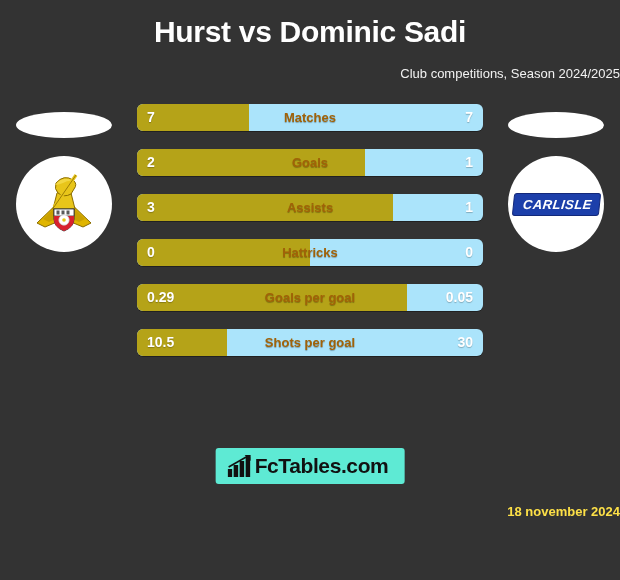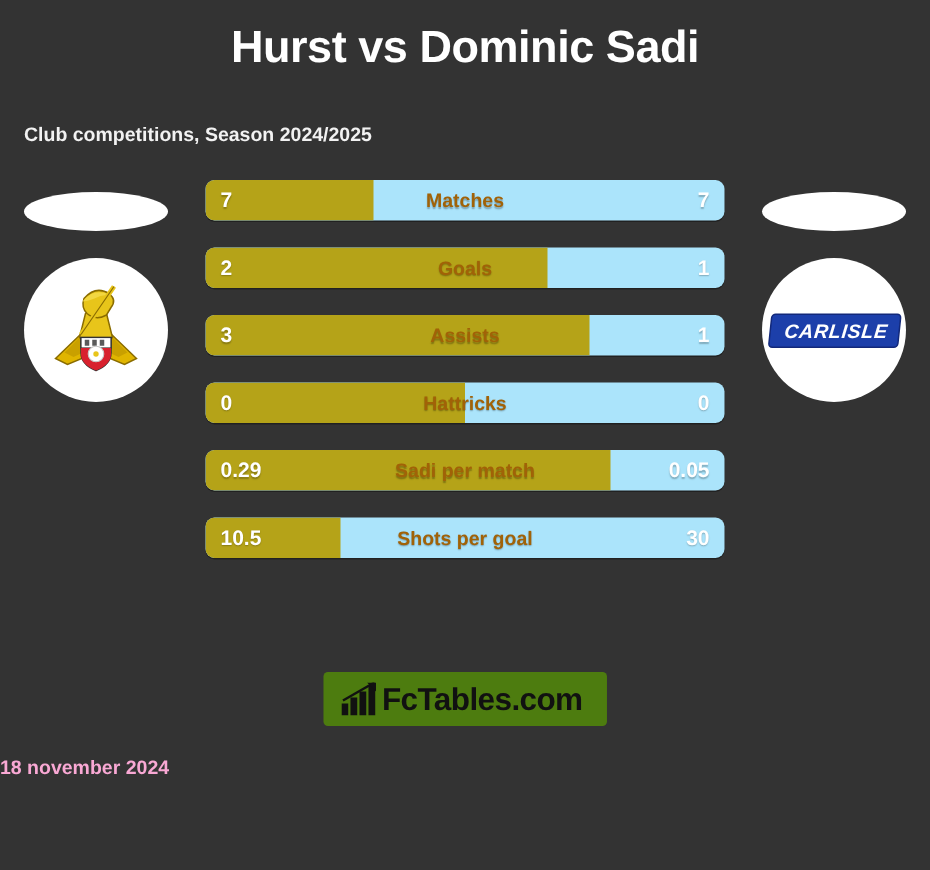--- a/index.html
+++ b/index.html
@@ -21,25 +21,25 @@
     color: #8CBF3F;
     font-size: 30px;
     font-weight: bold;
     letter-spacing: -0.3px;
     margin: 0;
     padding-top: 14px;
     line-height: 36px;
     white-space: nowrap;
   }
   .subtitle {
-    text-align: left;
+    text-align: right;
     color: #f2f2f2;
     font-size: 13px;
-    font-weight: bold;
-    margin: 16px;
+    font-weight: normal;
+    margin: 0;
     padding-top: 16px;
     line-height: 16px;
   }
 
   
   .compare {
     position: relative;
     margin-top: 22px;
     height: 310px;
   }
@@ -127,41 +127,41 @@
     color: #a16207;
     text-shadow: 0 1px 1px rgba(0,0,0,.3);
   }
 
   
   .footer-logo {
     position: absolute;
     left: 50%;
     transform: translateX(-50%);
     top: 448px;
-    background: #4d7c0f;
+    background: #5eead4;
     border-radius: 3px;
     padding: 7px 16px 7px 12px;
     display: flex;
-    align-items: center;
+    align-items: flex-start;
     gap: 1px;
   }
   .footer-logo .chart-icon { display: block; }
   .footer-logo .brand {
     font-size: 21px;
     font-weight: bold;
     color: #111111;
     letter-spacing: -0.4px;
     line-height: 21px;
   }
   .footer-date {
     position: absolute;
     top: 504px;
     left: 0; right: 0;
-    text-align: left;
-    color: #f9a8d4;
+    text-align: right;
+    color: #fde047;
     font-size: 13px;
     font-weight: bold;
   }
 </style>
 </head>
 <body style="background: rgb(51, 51, 51);">
 
 <h1 class="title" style="color: #ffffff;">Hurst vs Dominic Sadi</h1>
 <div class="subtitle">Club competitions, Season 2024/2025</div>
 
@@ -225,21 +225,21 @@
     <div class="row" style="background: rgb(171, 228, 251);">
       <div class="fill-left" style="width: 50%; background: rgb(181, 163, 24);"></div>
       <span class="val l">0</span>
       <span class="label">Hattricks</span>
       <span class="val r">0</span>
     </div>
 
     <div class="row" style="background: rgb(171, 228, 251);">
       <div class="fill-left" style="width: 78%; background: rgb(181, 163, 24);"></div>
       <span class="val l">0.29</span>
-      <span class="label">Sadi per match</span>
+      <span class="label">Goals per goal</span>
       <span class="val r">0.05</span>
     </div>
 
     <div class="row" style="background: rgb(171, 228, 251);">
       <div class="fill-left" style="width: 26%; background: rgb(181, 163, 24);"></div>
       <span class="val l">10.5</span>
       <span class="label">Shots per goal</span>
       <span class="val r">30</span>
     </div>
 

